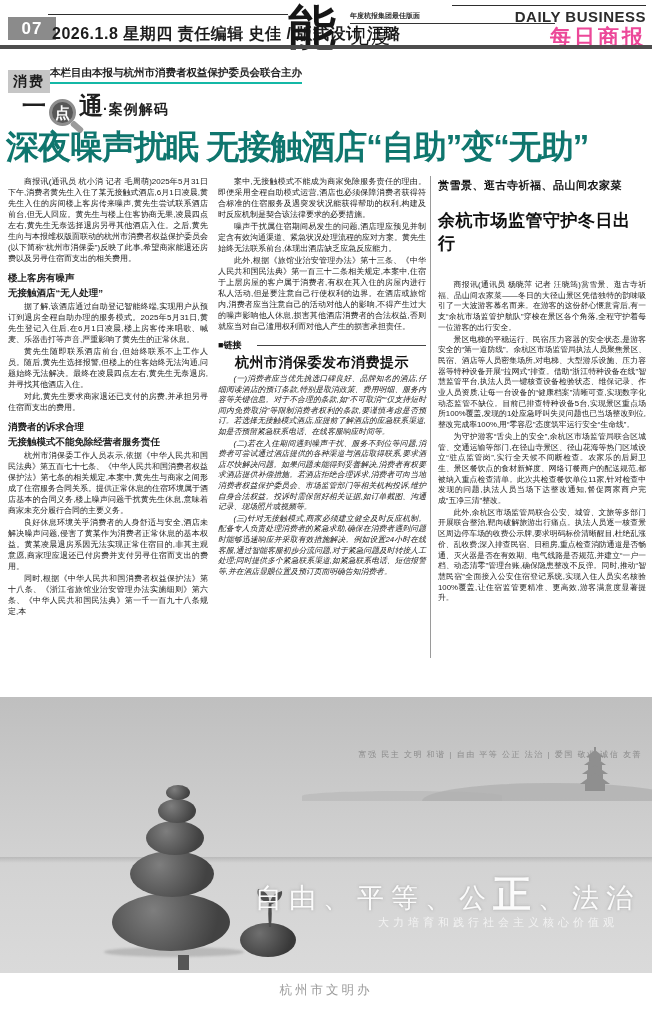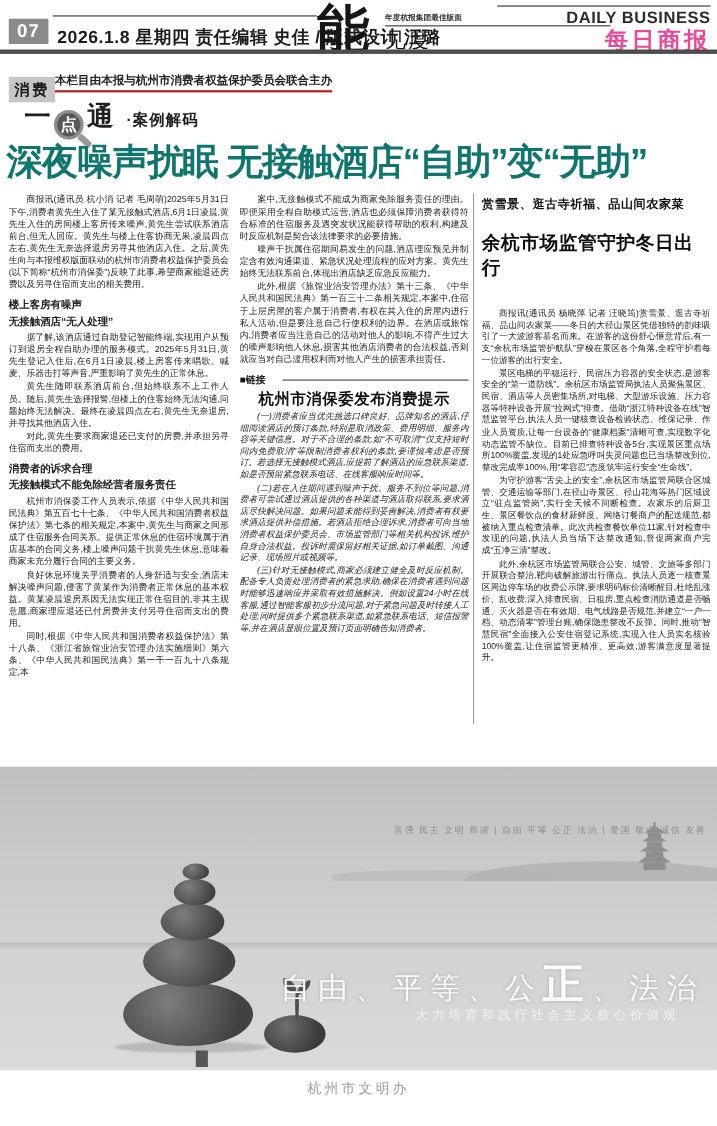--- a/index.html
+++ b/index.html
@@ -5,44 +5,44 @@
   * { margin:0; padding:0; box-sizing:border-box; }
   html,body { background:#fff; }
   body { font-family:"Liberation Sans", sans-serif; color:#1c1c1c; }
   .page { position:relative; width:652px; height:1024px; background:#fff; overflow:hidden; }
 
   
   .header { position:absolute; left:0; top:0; width:652px; height:58px; }
   .hdr-rule-left { position:absolute; left:48px; top:14px; width:240px; border-top:1.5px solid #2e2e2e; }
   .hdr-rule-right { position:absolute; left:452px; top:5px; width:194px; border-top:1.5px solid #2e2e2e; }
   .hdr-thick { position:absolute; left:0; top:45px; width:652px; height:4px; background:#4d4d4d; }
-  .pagenum { position:absolute; left:8px; top:17px; width:36px; height:23px; background:#8b8b8b; color:#fff;
+  .pagenum { position:absolute; left:8px; top:17px; width:48px; height:23px; background:#8b8b8b; color:#fff;
              font-weight:bold; font-size:17px; line-height:23px; text-align:center; letter-spacing:1px; }
   .dateline { position:absolute; left:52px; top:24px; font-size:16px; font-weight:bold; color:#1c1c1c; letter-spacing:.5px; }
   .mast-char { position:absolute; left:288px; top:2px; font-size:48px; font-weight:bold; color:#161616; line-height:52px; }
   .mast-award { position:absolute; left:350px; top:11px; width:205px; font-size:7px; font-weight:bold; color:#333;
                 border-bottom:1px solid #333; padding-bottom:2px; }
   .mast-sub { position:absolute; left:350px; top:24px; font-size:19px; font-weight:normal; color:#141414; letter-spacing:2px; }
   .paper-en { position:absolute; right:6px; top:8px; font-size:15px; font-weight:bold; color:#2c2c2c; letter-spacing:.5px; }
   .paper-cn { position:absolute; right:6px; top:23px; font-size:21px; font-weight:bold; color:#ec4899;
               font-family:"Liberation Serif", serif; letter-spacing:3px; }
 
   
   .banner { position:absolute; left:8px; top:62px; width:420px; height:62px; }
   .host-line { position:absolute; left:42px; top:4px; font-size:10.5px; font-weight:bold; color:#222;
-               border-bottom:2px solid #b91c1c; padding-bottom:2px; }
+               border-bottom:2px solid #14b8a6; padding-bottom:2px; }
   .consume-box { position:absolute; left:0; top:8px; width:42px; height:23px; background:#c6c6c6; color:#1a1a1a;
                  font-size:14px; font-weight:bold; text-align:center; line-height:23px; letter-spacing:2px; }
   .brand { position:absolute; left:14px; top:28px; font-size:24px; font-weight:bold; color:#1f1f1f; }
   .brand .mag { position:relative; display:inline-block; width:27px; height:27px; margin:0 3px; vertical-align:-4px;
                 background:#585858; border:3px solid #8e8e8e; border-radius:50%;
                 color:#fff; font-size:15px; line-height:21px; text-align:center; }
   .brand .mag::after { content:""; position:absolute; right:-11px; bottom:-7px; width:14px; height:6px;
                        background:#9a9a9a; transform:rotate(42deg); border-radius:2px; }
-  .brand .suffix { font-size:14px; margin-left:12px; letter-spacing:1px; }
+  .brand .suffix { font-size:14px; letter-spacing:1px; }
 
   
   .headline { position:absolute; left:6px; top:125px; width:644px; font-size:33px; font-weight:bold;
               color:#0f766e; letter-spacing:-1px; white-space:nowrap; }
 
   
   .col { position:absolute; top:176px; font-size:8px; line-height:11px; text-align:justify; color:#222; }
   .col1 { left:8px;  width:200px; }
   .col2 { left:218px; width:208px; }
   .para { text-indent:2em; margin-bottom:1px; }

